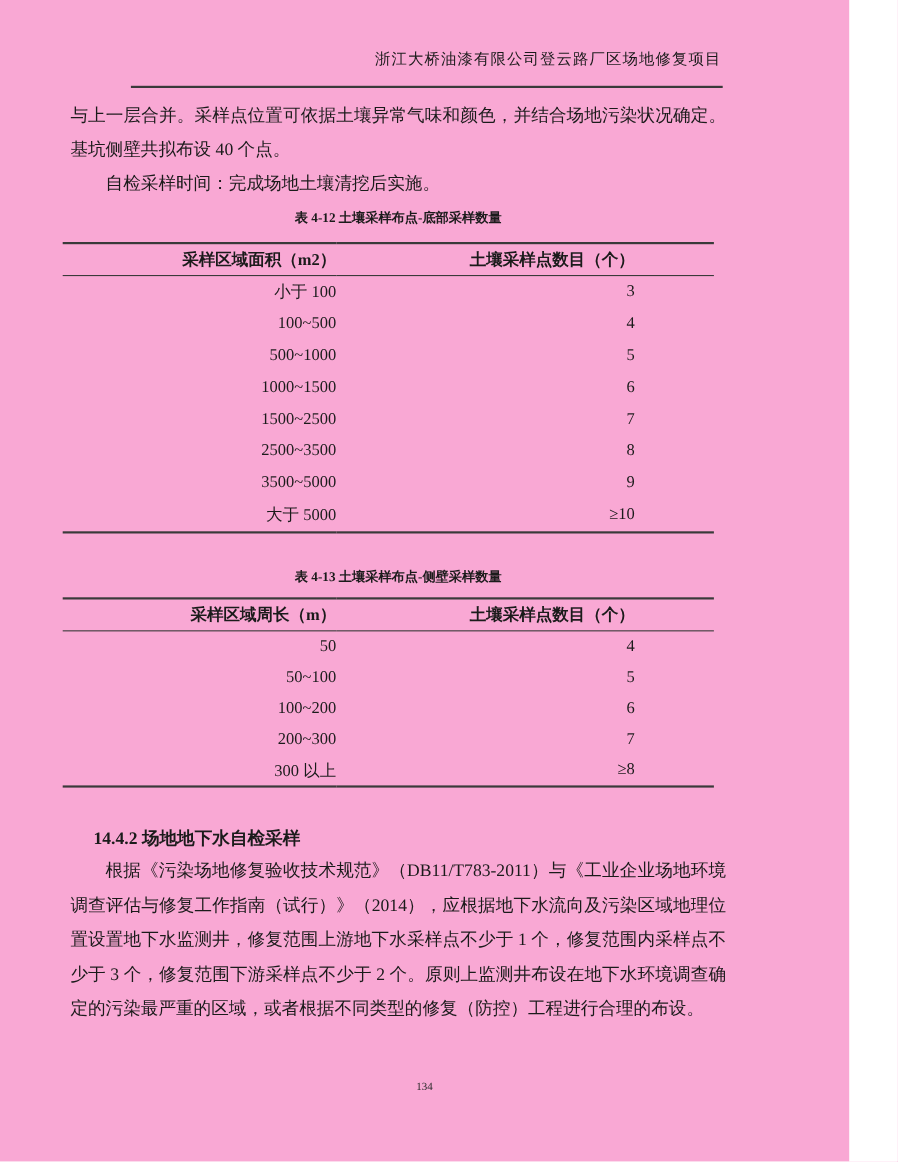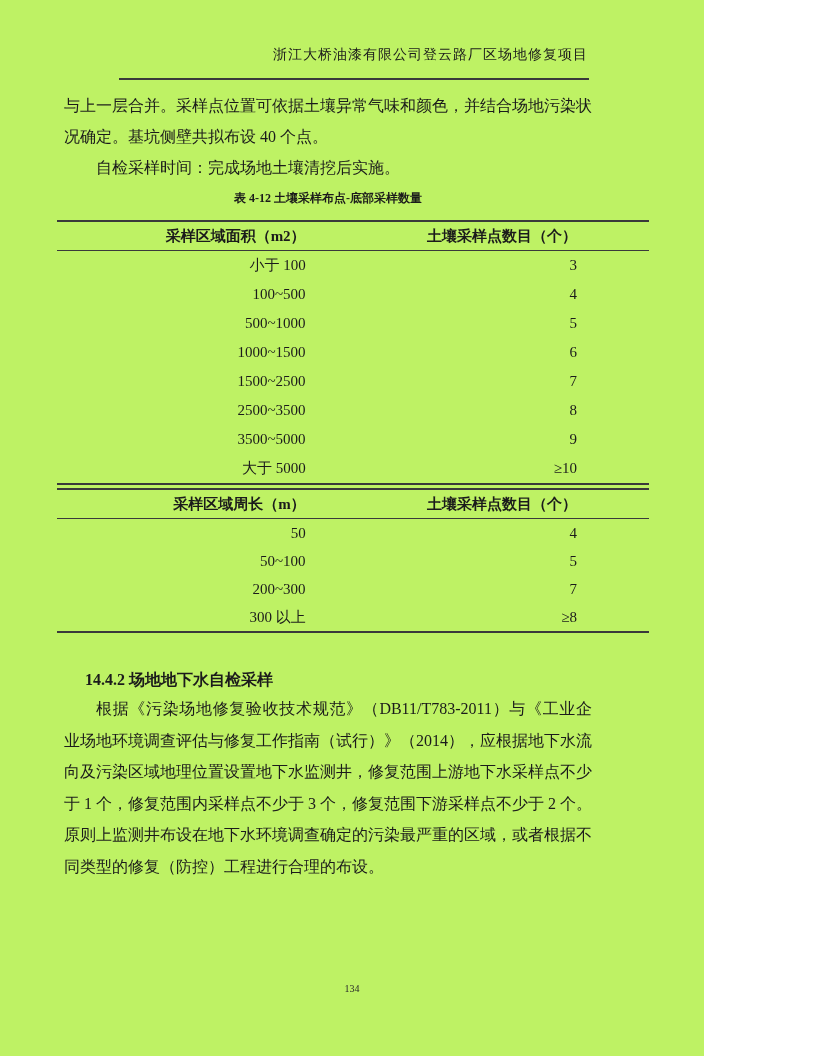--- a/index.html
+++ b/index.html
@@ -1,20 +1,20 @@
 <!DOCTYPE html>
 <html><head>
 <meta charset="utf-8">
 <style>
   html, body { margin: 0; padding: 0; background: #ffffff; }
   .page {
     position: relative;
-    width: 704px;
+    width: 772px;
     height: 1056px;
-    background: #bef264;
+    background: #f9a8d4;
     font-family: "Liberation Serif", "DejaVu Serif", serif;
     color: #1b1b1b;
     overflow: hidden;
   }
   
   .header-text {
     padding: 46px 116px 0 0;
     text-align: right;
     font-size: 14px;
     line-height: 18px;
@@ -146,20 +146,21 @@
             <td>3500~5000</td>
             <td>9</td>
           </tr>
           <tr>
             <td>大于 5000</td>
             <td>≥10</td>
           </tr>
         </tbody>
     </table>
 
+    <div class="tbl-title second">表 4-13 土壤采样布点-侧壁采样数量</div>
 
     <table class="tbl tbl-side second">
       <colgroup>
           <col class="c1">
           <col class="c2">
         </colgroup>
       <thead>
         <tr>
           <th>采样区域周长（m）</th>
           <th>土壤采样点数目（个）</th>
@@ -168,20 +169,24 @@
       <tbody>
           <tr>
             <td>50</td>
             <td>4</td>
           </tr>
           <tr>
             <td>50~100</td>
             <td>5</td>
           </tr>
           <tr>
+            <td>100~200</td>
+            <td>6</td>
+          </tr>
+          <tr>
             <td>200~300</td>
             <td>7</td>
           </tr>
           <tr>
             <td>300 以上</td>
             <td>≥8</td>
           </tr>
         </tbody>
     </table>
 

